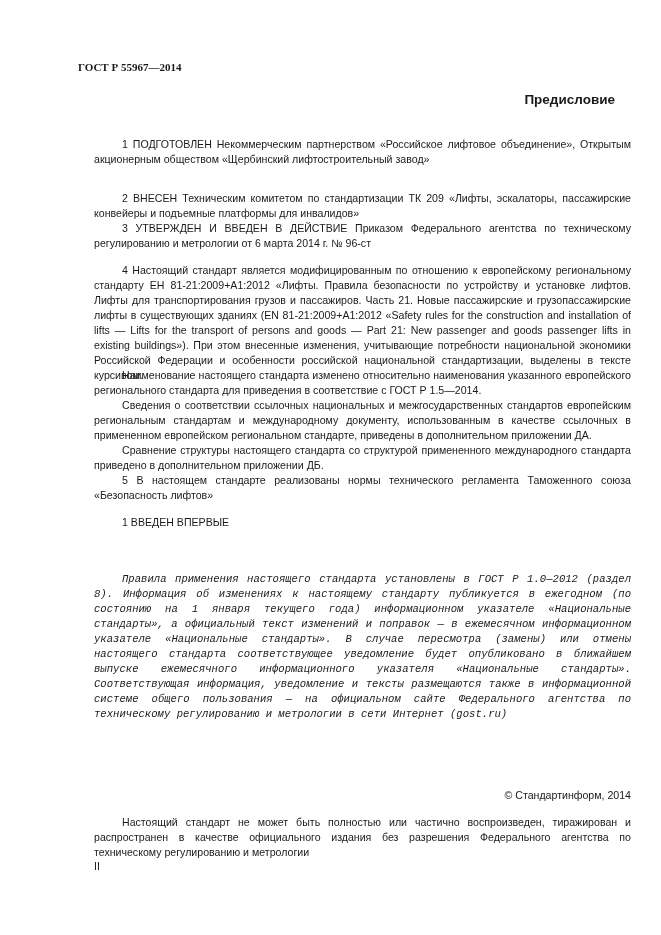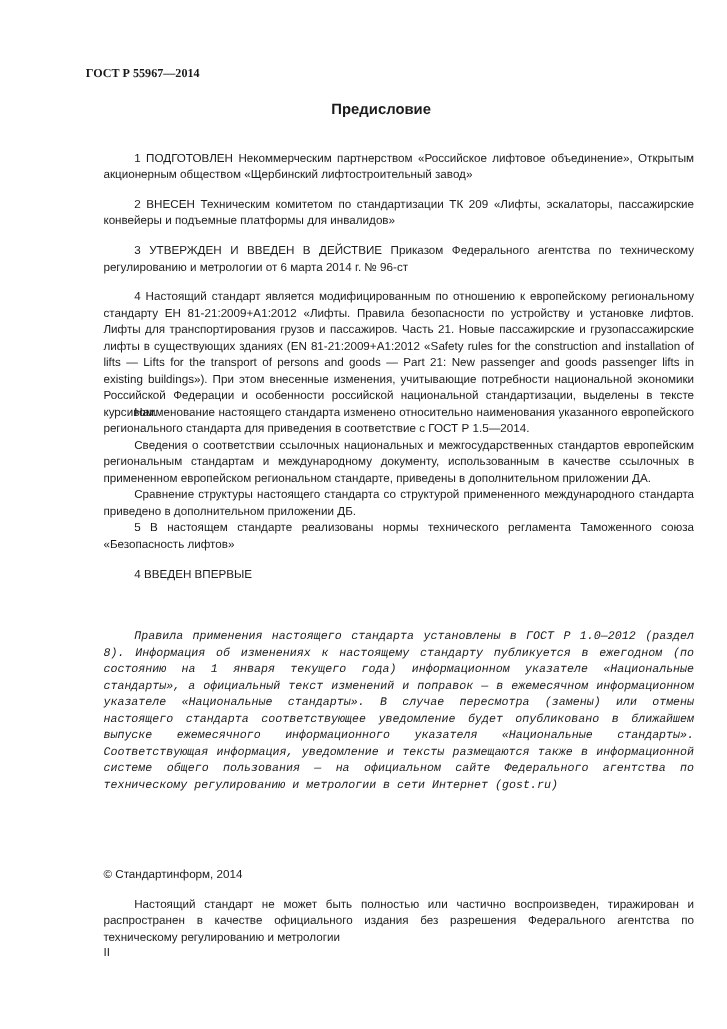--- a/index.html
+++ b/index.html
@@ -1,42 +1,42 @@
 <!DOCTYPE html>
 <html><head>
 <meta charset="utf-8">
 <style>
   html, body { margin: 0; padding: 0; background: #ffffff; }
   body { width: 661px; height: 935px; position: relative; overflow: hidden;
          font-family: "Liberation Sans", sans-serif; color: #1a1a1a; }
   .page { position: absolute; left: 78px; top: 0; width: 537px; }
   .header { position: absolute; top: 61px; left: 0; font-size: 11px; font-weight: bold; font-family: Liberation Serif, serif; }
-  .title { position: absolute; top: 92px; left: 0; width: 537px; text-align: center;
+  .title { position: absolute; top: 92px; left: 0; width: 537px; text-align: right;
            font-size: 13.5px; font-weight: bold; }
   .p { position: absolute; left: 0; width: 537px; font-size: 10.6px; line-height: 15px;
        text-align: justify; text-indent: 28px; margin: 16px; }
   .p.noind { text-indent: 0; }
   .it { font-style: italic; font-family: Liberation Mono, monospace; }
-  .right { text-indent: 0; }
+  .right { text-align: right; text-indent: 0; }
 </style>
 </head>
 <body>
 
 <div class="page">
   <div class="header">ГОСТ Р 55967—2014</div>
   <div class="title">Предисловие</div>
 
   <p class="p" style="top:121px">1 ПОДГОТОВЛЕН Некоммерческим партнерством «Российское лифтовое объединение», Открытым акционерным обществом «Щербинский лифтостроительный завод»</p>
-  <p class="p" style="top:163px">2 ВНЕСЕН Техническим комитетом по стандартизации ТК 209 «Лифты, эскалаторы, пассажирские конвейеры и подъемные платформы для инвалидов»</p>
+  <p class="p" style="top:175px">2 ВНЕСЕН Техническим комитетом по стандартизации ТК 209 «Лифты, эскалаторы, пассажирские конвейеры и подъемные платформы для инвалидов»</p>
   <p class="p" style="top:205px">3 УТВЕРЖДЕН И ВВЕДЕН В ДЕЙСТВИЕ Приказом Федерального агентства по техническому регулированию и метрологии от 6 марта 2014 г. № 96-ст</p>
   <p class="p" style="top:247px">4 Настоящий стандарт является модифицированным по отношению к европейскому региональному стандарту ЕН 81-21:2009+А1:2012 «Лифты. Правила безопасности по устройству и установке лифтов. Лифты для транспортирования грузов и пассажиров. Часть 21. Новые пассажирские и грузопассажирские лифты в существующих зданиях (EN 81-21:2009+A1:2012 «Safety rules for the construction and installation of lifts — Lifts for the transport of persons and goods — Part 21: New passenger and goods passenger lifts in existing buildings»). При этом внесенные изменения, учитывающие потребности национальной экономики Российской Федерации и особенности российской национальной стандартизации, выделены в тексте курсивом.</p>
   <p class="p" style="top:352px">Наименование настоящего стандарта изменено относительно наименования указанного европейского регионального стандарта для приведения в соответствие с ГОСТ Р 1.5—2014.</p>
   <p class="p" style="top:382px">Сведения о соответствии ссылочных национальных и межгосударственных стандартов европейским региональным стандартам и международному документу, использованным в качестве ссылочных в примененном европейском региональном стандарте, приведены в дополнительном приложении ДА.</p>
   <p class="p" style="top:427px">Сравнение структуры настоящего стандарта со структурой примененного международного стандарта приведено в дополнительном приложении ДБ.</p>
   <p class="p" style="top:457px">5 В настоящем стандарте реализованы нормы технического регламента Таможенного союза «Безопасность лифтов»</p>
-  <p class="p" style="top:499px">4 ВВЕДЕН ВПЕРВЫЕ</p>
+  <p class="p" style="top:499px">1 ВВЕДЕН ВПЕРВЫЕ</p>
 
   <p class="p it" style="top:556px">Правила применения настоящего стандарта установлены в ГОСТ Р 1.0—2012 (раздел 8). Информация об изменениях к настоящему стандарту публикуется в ежегодном (по состоянию на 1 января текущего года) информационном указателе «Национальные стандарты», а официальный текст изменений и поправок — в ежемесячном информационном указателе «Национальные стандарты». В случае пересмотра (замены) или отмены настоящего стандарта соответствующее уведомление будет опубликовано в ближайшем выпуске ежемесячного информационного указателя «Национальные стандарты». Соответствующая информация, уведомление и тексты размещаются также в информационной системе общего пользования — на официальном сайте Федерального агентства по техническому регулированию и метрологии в сети Интернет (gost.ru)</p>
 
   <p class="p right" style="top:772px">© Стандартинформ, 2014</p>
   <p class="p" style="top:799px">Настоящий стандарт не может быть полностью или частично воспроизведен, тиражирован и распространен в качестве официального издания без разрешения Федерального агентства по техническому регулированию и метрологии</p>
   <p class="p noind" style="top:843px">II</p>
 </div>
 
 </body></html>

